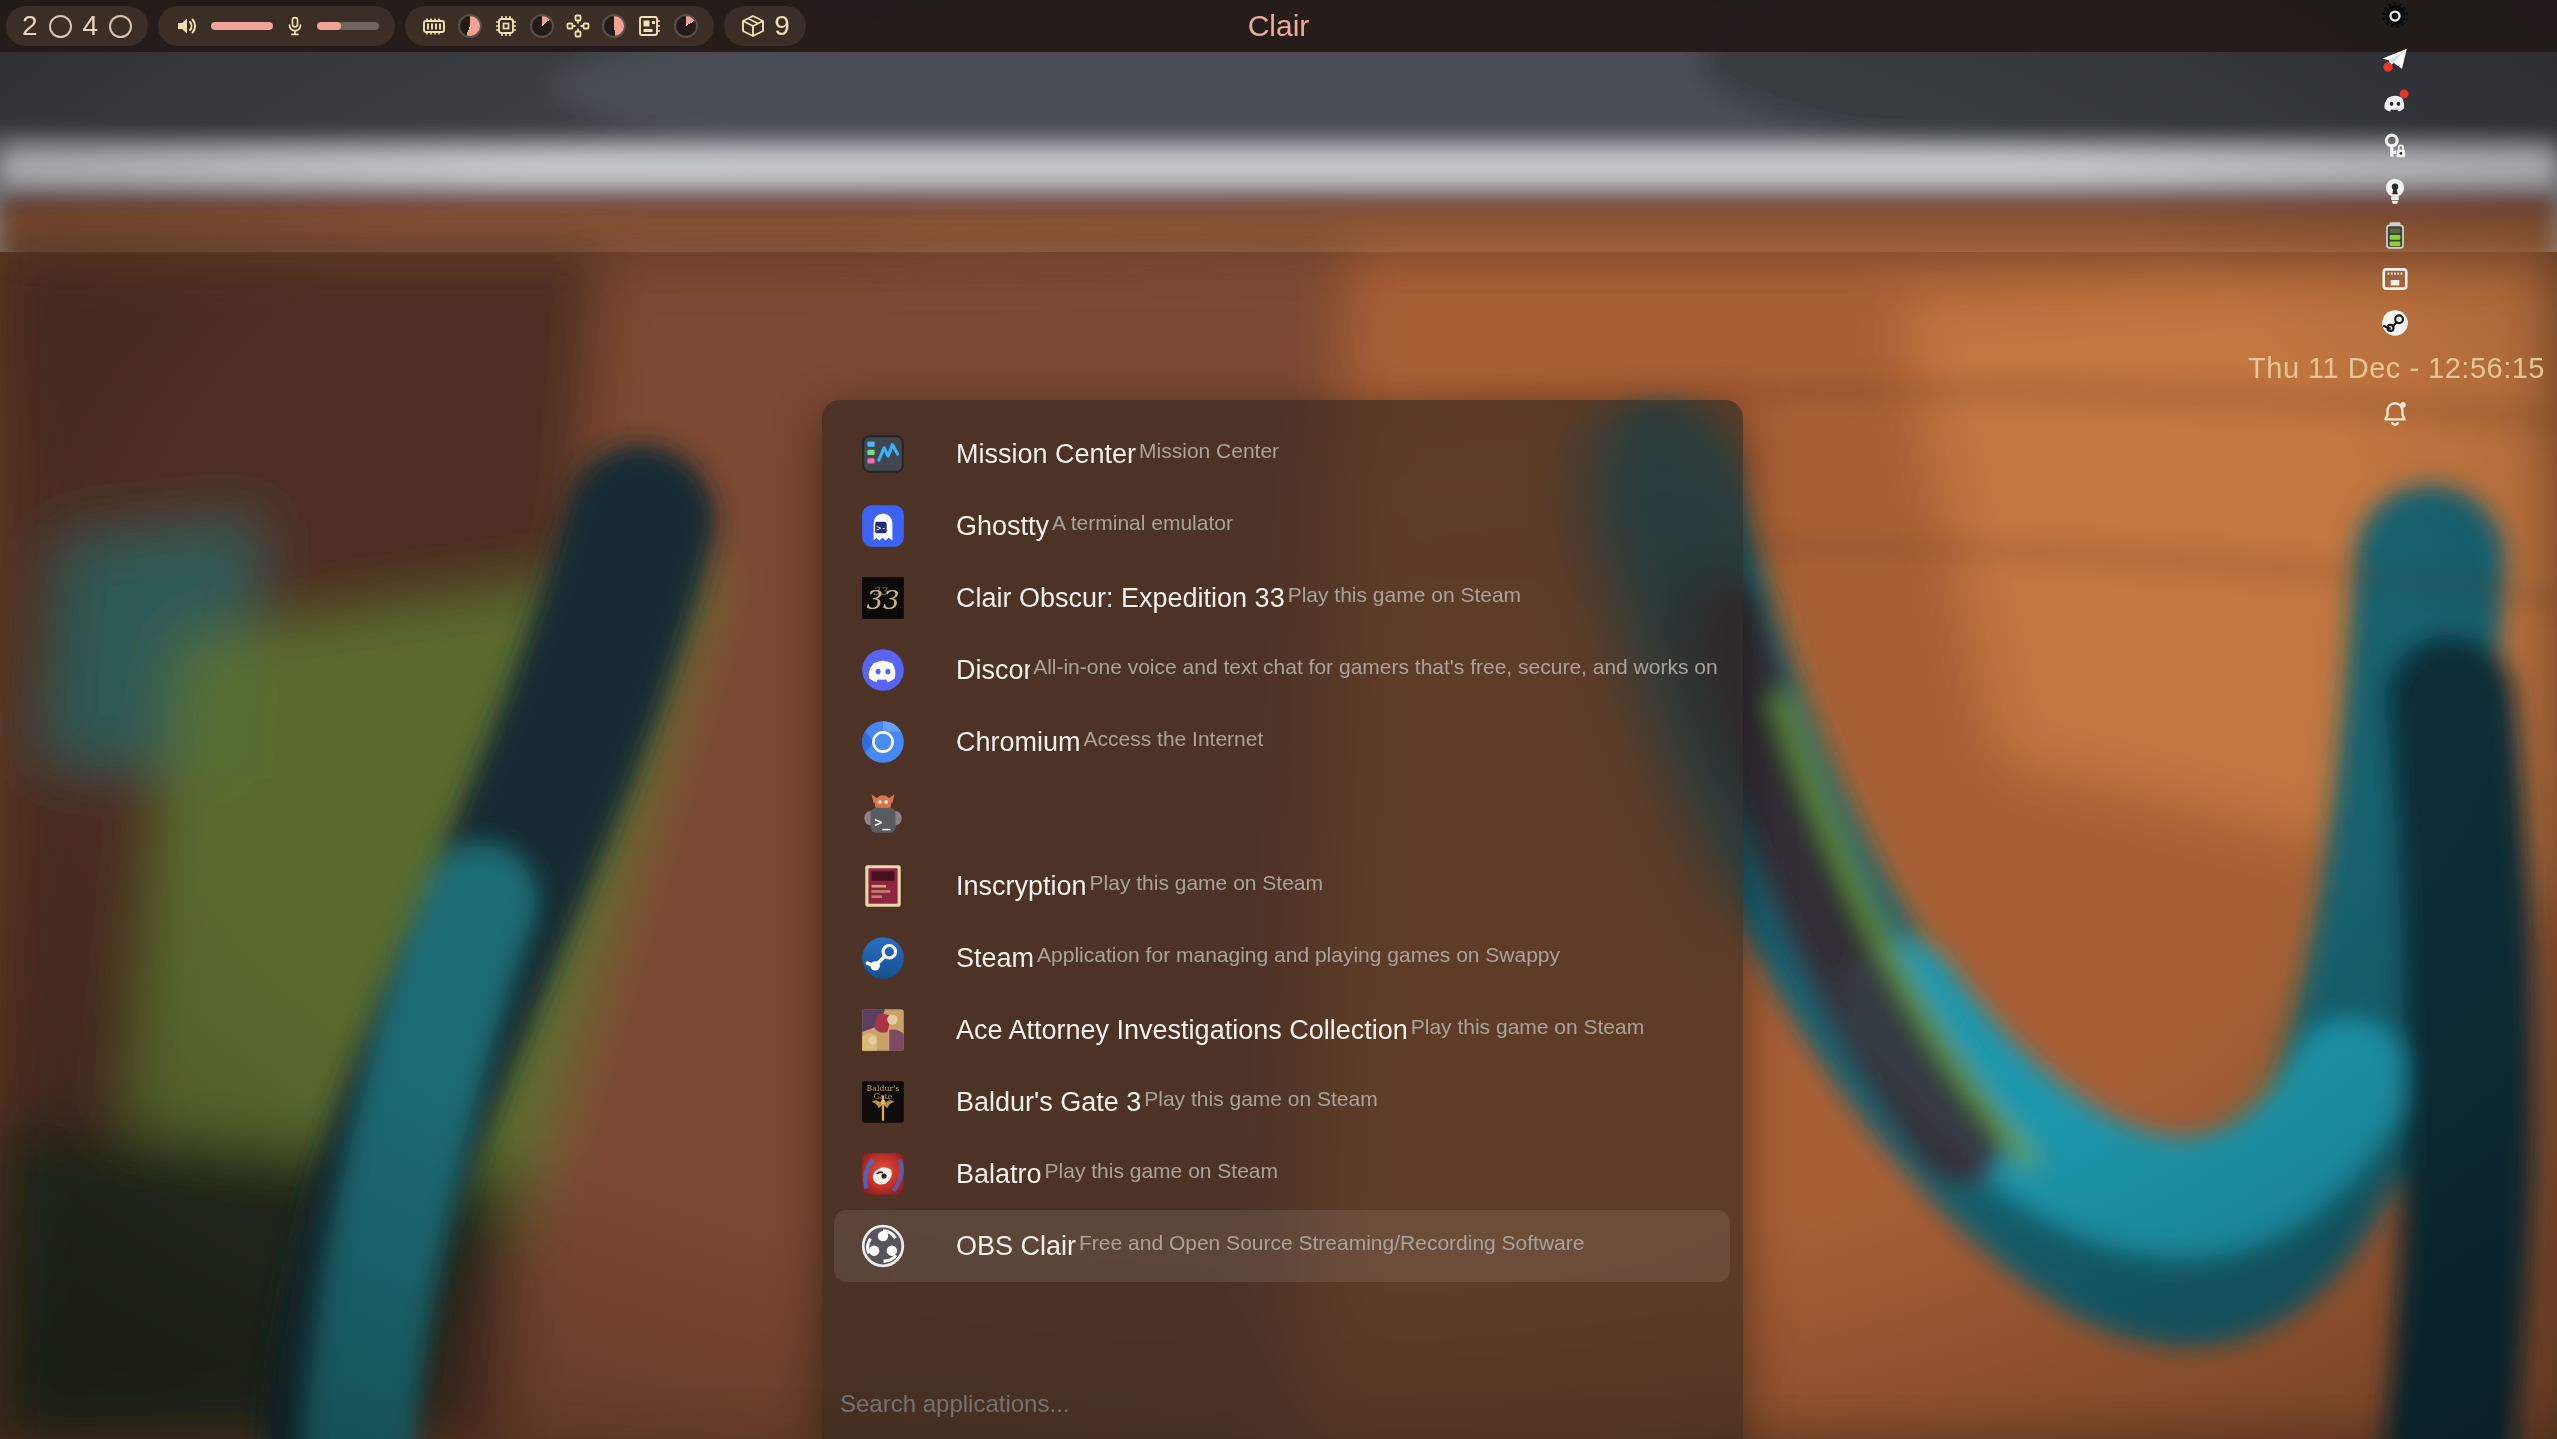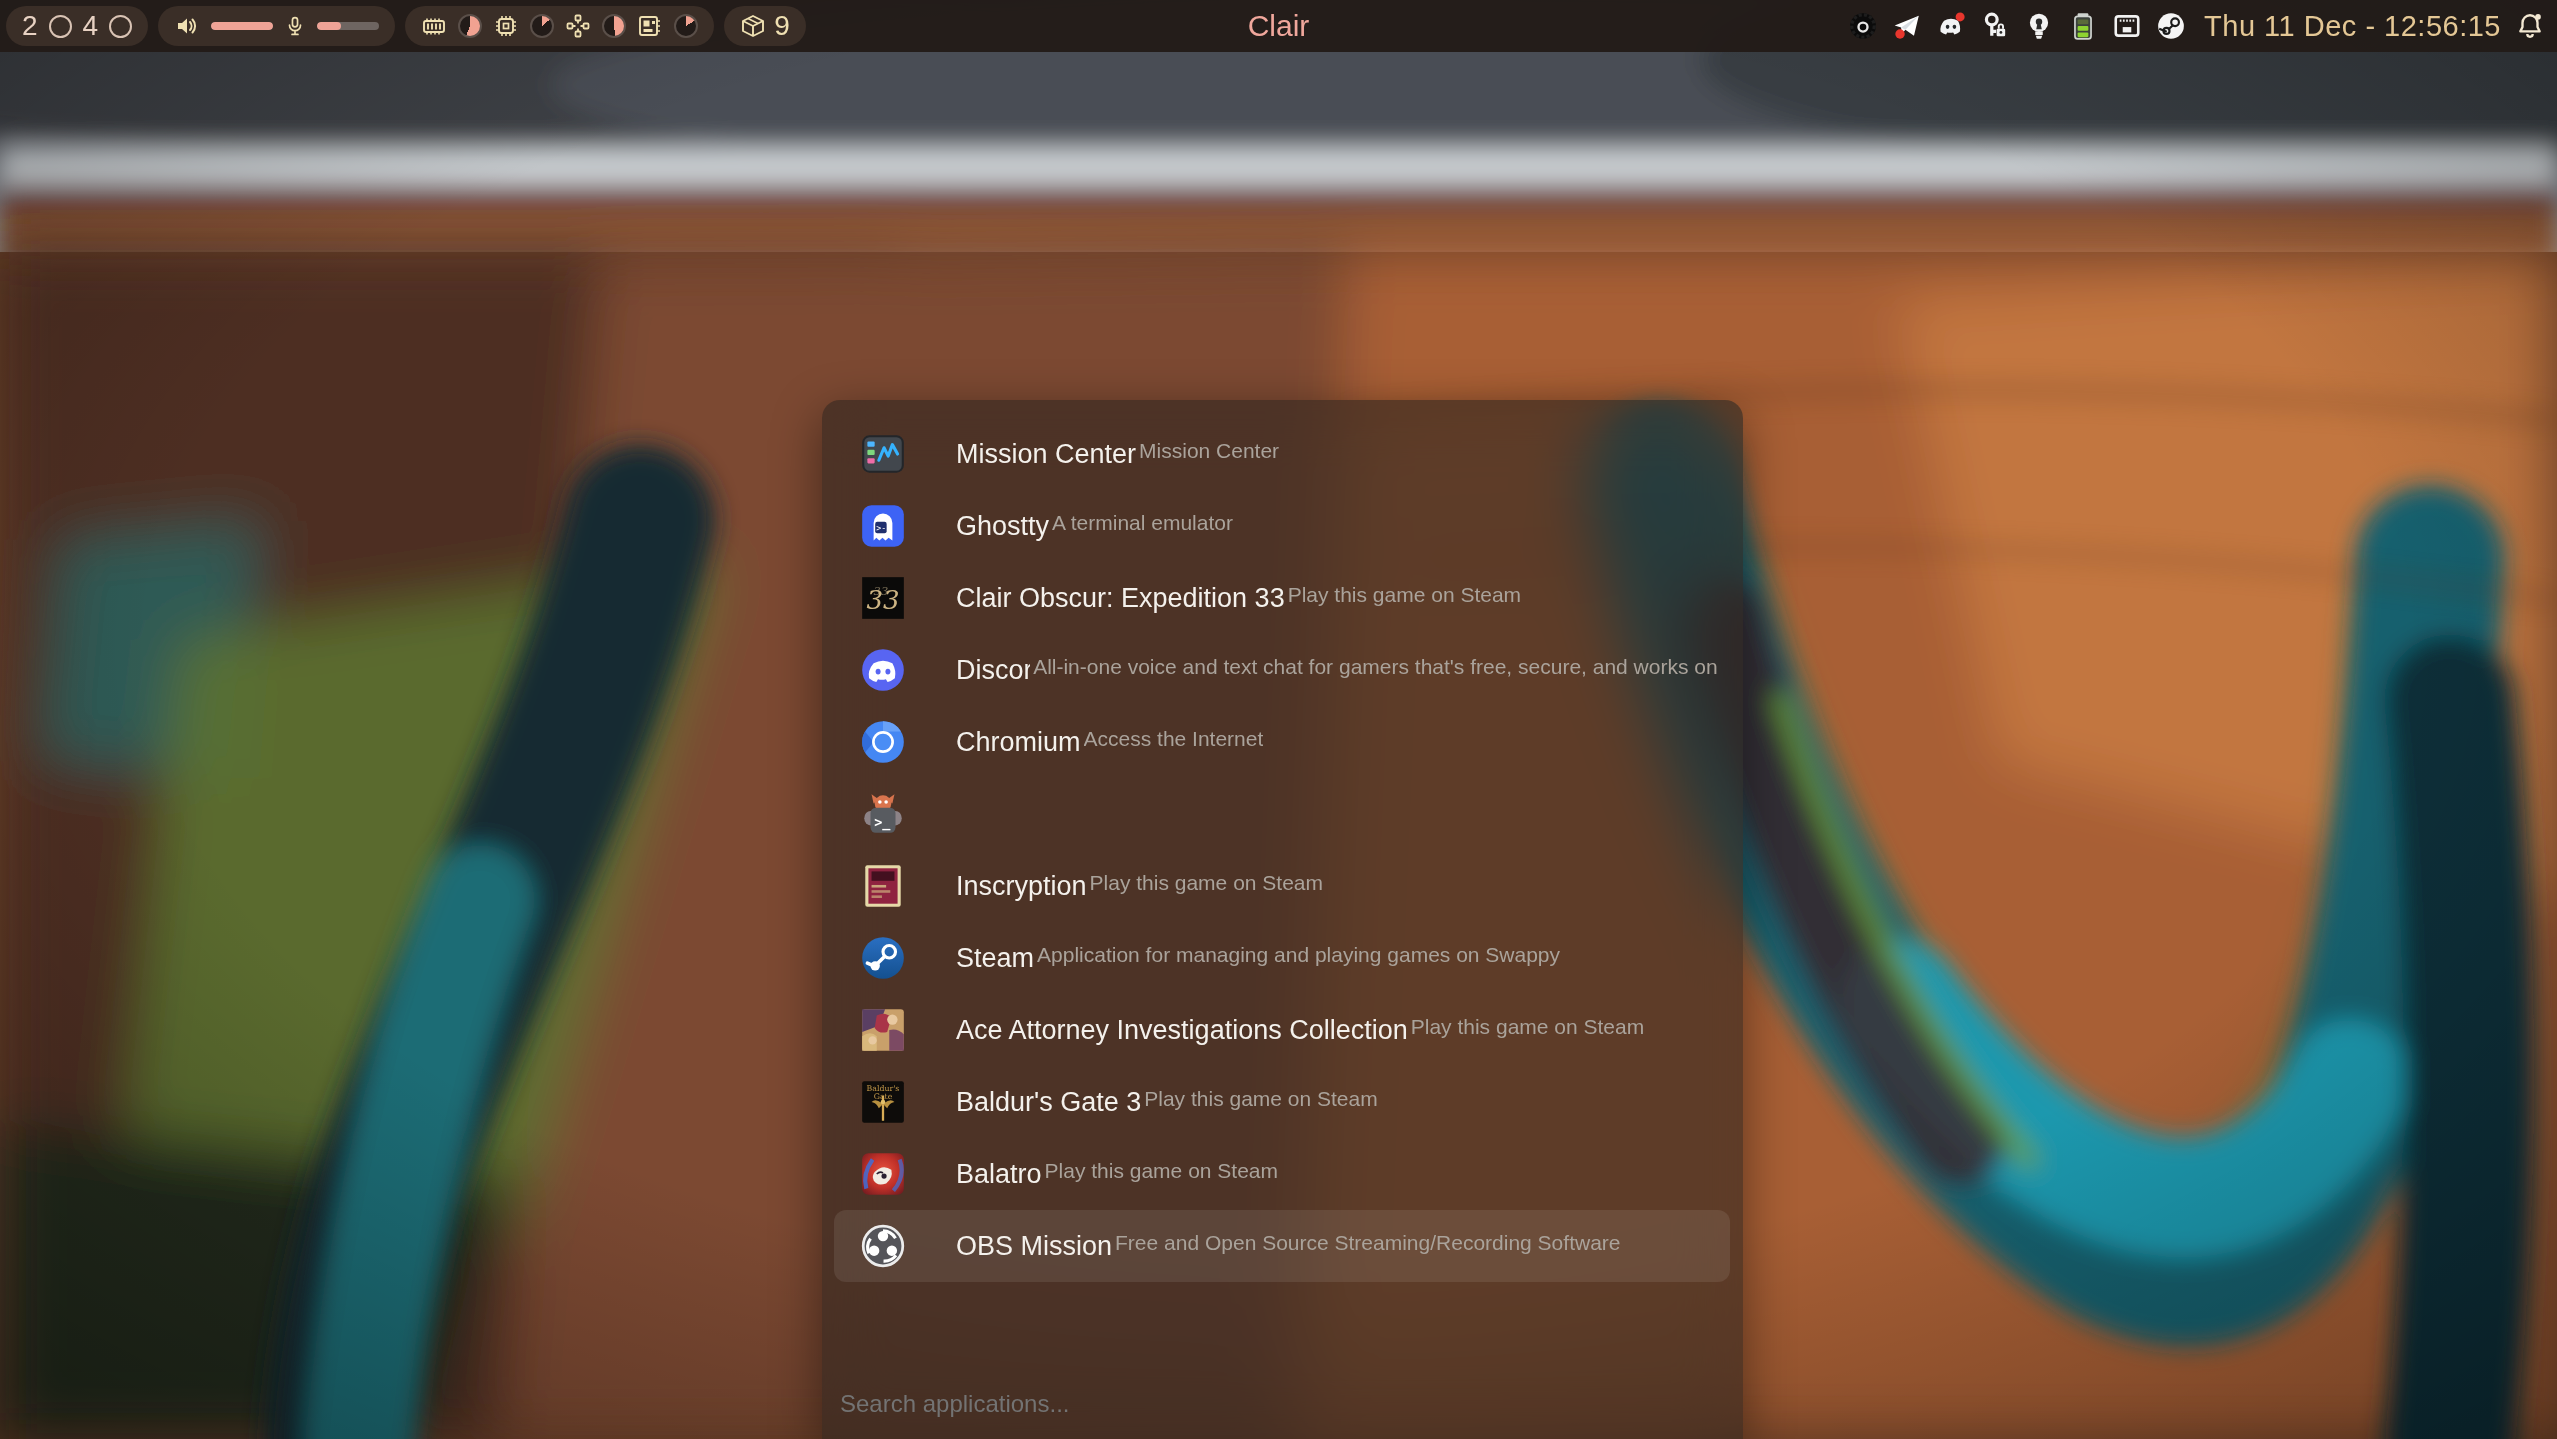--- a/index.html
+++ b/index.html
@@ -15,21 +15,21 @@
     padding:0 16px;gap:11px;}
   .ws-num{font-size:28px;color:#e8d2c3;line-height:40px;}
   .ws-ring{width:19px;height:19px;border:2.5px solid #d9c3b4;border-radius:50%;display:inline-block;}
   .slider{height:8px;border-radius:4px;background:#6e6561;position:relative;overflow:hidden;}
   .slider .fill{position:absolute;left:0;top:0;bottom:0;background:#efa396;border-radius:4px;}
   .pie{width:24px;height:24px;border-radius:50%;border:2px solid #5a4f49;box-sizing:border-box;}
   .statico{width:26px;height:26px;display:inline-flex;}
   .pkg-count{font-size:28px;color:#efe0b2;}
   .bar-title{position:absolute;left:50%;top:0;transform:translateX(-50%);line-height:52px;
     font-size:30px;color:#f0a79c;}
-  .bar-right{position:absolute;right:12px;top:0;height:52px;display:flex;align-items:center;gap:14px;}
+  .bar-right{position:absolute;right:12px;top:0;height:52px;display:flex;align-items:center;gap:14px;flex-direction:column;}
   .tray-ico{width:30px;height:30px;display:inline-flex;}
   .clock{font-size:29px;color:#e4c795;letter-spacing:.5px;white-space:nowrap;margin-left:4px;}
   .bell{width:30px;height:30px;display:inline-flex;}
 
   
   .launcher{position:absolute;left:822px;top:400px;width:921px;height:1039px;
     background:rgba(46,37,30,0.60);border-radius:18px 18px 0 0;
     backdrop-filter:blur(30px) saturate(.95);-webkit-backdrop-filter:blur(30px) saturate(.95);
     box-shadow:0 14px 50px rgba(0,0,0,.45);z-index:4;}
   .app-list{position:absolute;top:18px;left:0;right:0;}
@@ -450,21 +450,21 @@
               <circle cx="24" cy="24" r="19" fill="#55555a" stroke="#ececec" stroke-width="2.6"></circle>
               <circle cx="24" cy="14.5" r="5" fill="#fff"></circle>
               <circle cx="15.5" cy="28.5" r="5" fill="#fff"></circle>
               <circle cx="32.5" cy="28.5" r="5" fill="#fff"></circle>
               <path d="M24 9.5 a14.5 14.5 0 0 1 12 7" stroke="#fff" stroke-width="3" fill="none"></path>
               <path d="M10.5 31 a14.5 14.5 0 0 1 1.5-14" stroke="#fff" stroke-width="3" fill="none"></path>
               <path d="M36.5 33 a14.5 14.5 0 0 1-12 5.5" stroke="#fff" stroke-width="3" fill="none"></path>
             </svg>
           </div>
           <div class="app-text">
-            <div class="app-title">OBS Mission</div>
+            <div class="app-title">OBS Clair</div>
             <div class="app-desc">Free and Open Source Streaming/Recording Software</div>
           </div>
         </div>
       </div>
     <div class="search">Search applications...</div>
   </div>
 
 </div>
 
 </body></html>

